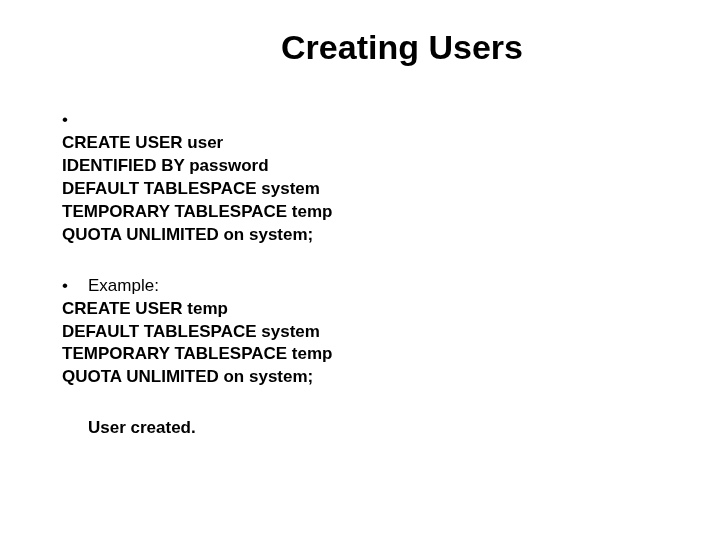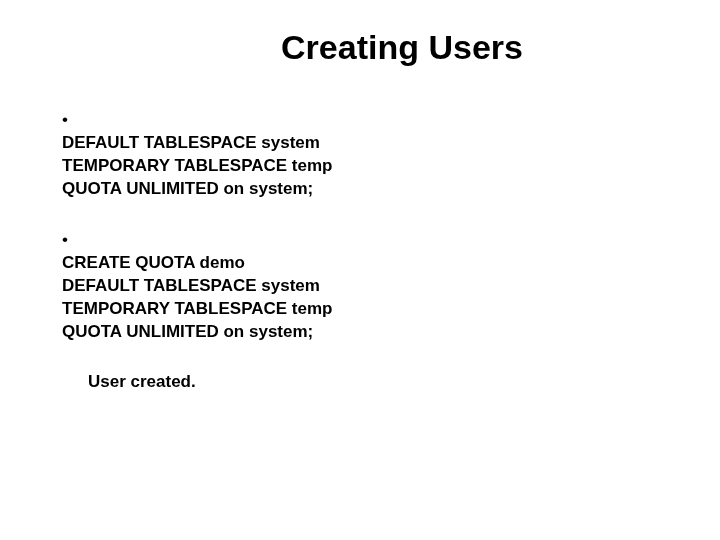--- a/index.html
+++ b/index.html
@@ -52,30 +52,33 @@
 
 <div class="slide">
   <h1 class="title">Creating Users</h1>
 
   <div class="content">
 
     <div class="block">
       <div class="bullet">
         <span class="bullet-dot">•</span>
       </div>
+      <div class="bold">CREATE USER user</div>
+      <div class="bold">IDENTIFIED BY   password</div>
       <div class="bold">DEFAULT TABLESPACE system</div>
       <div class="bold">TEMPORARY    TABLESPACE temp</div>
       <div class="bold">QUOTA UNLIMITED on system;</div>
     </div>
 
     <div class="block">
       <div class="bullet">
         <span class="bullet-dot">•</span>
+        <span>Example:</span>
       </div>
-      <div class="bold">CREATE QUOTA demo</div>
+      <div class="bold">CREATE USER temp</div>
       <div class="bold">DEFAULT TABLESPACE system</div>
       <div class="bold">TEMPORARY    TABLESPACE temp</div>
       <div class="bold">QUOTA UNLIMITED on system;</div>
     </div>
 
     <div class="bold indent">User created.</div>
 
   </div>
 </div>
 

